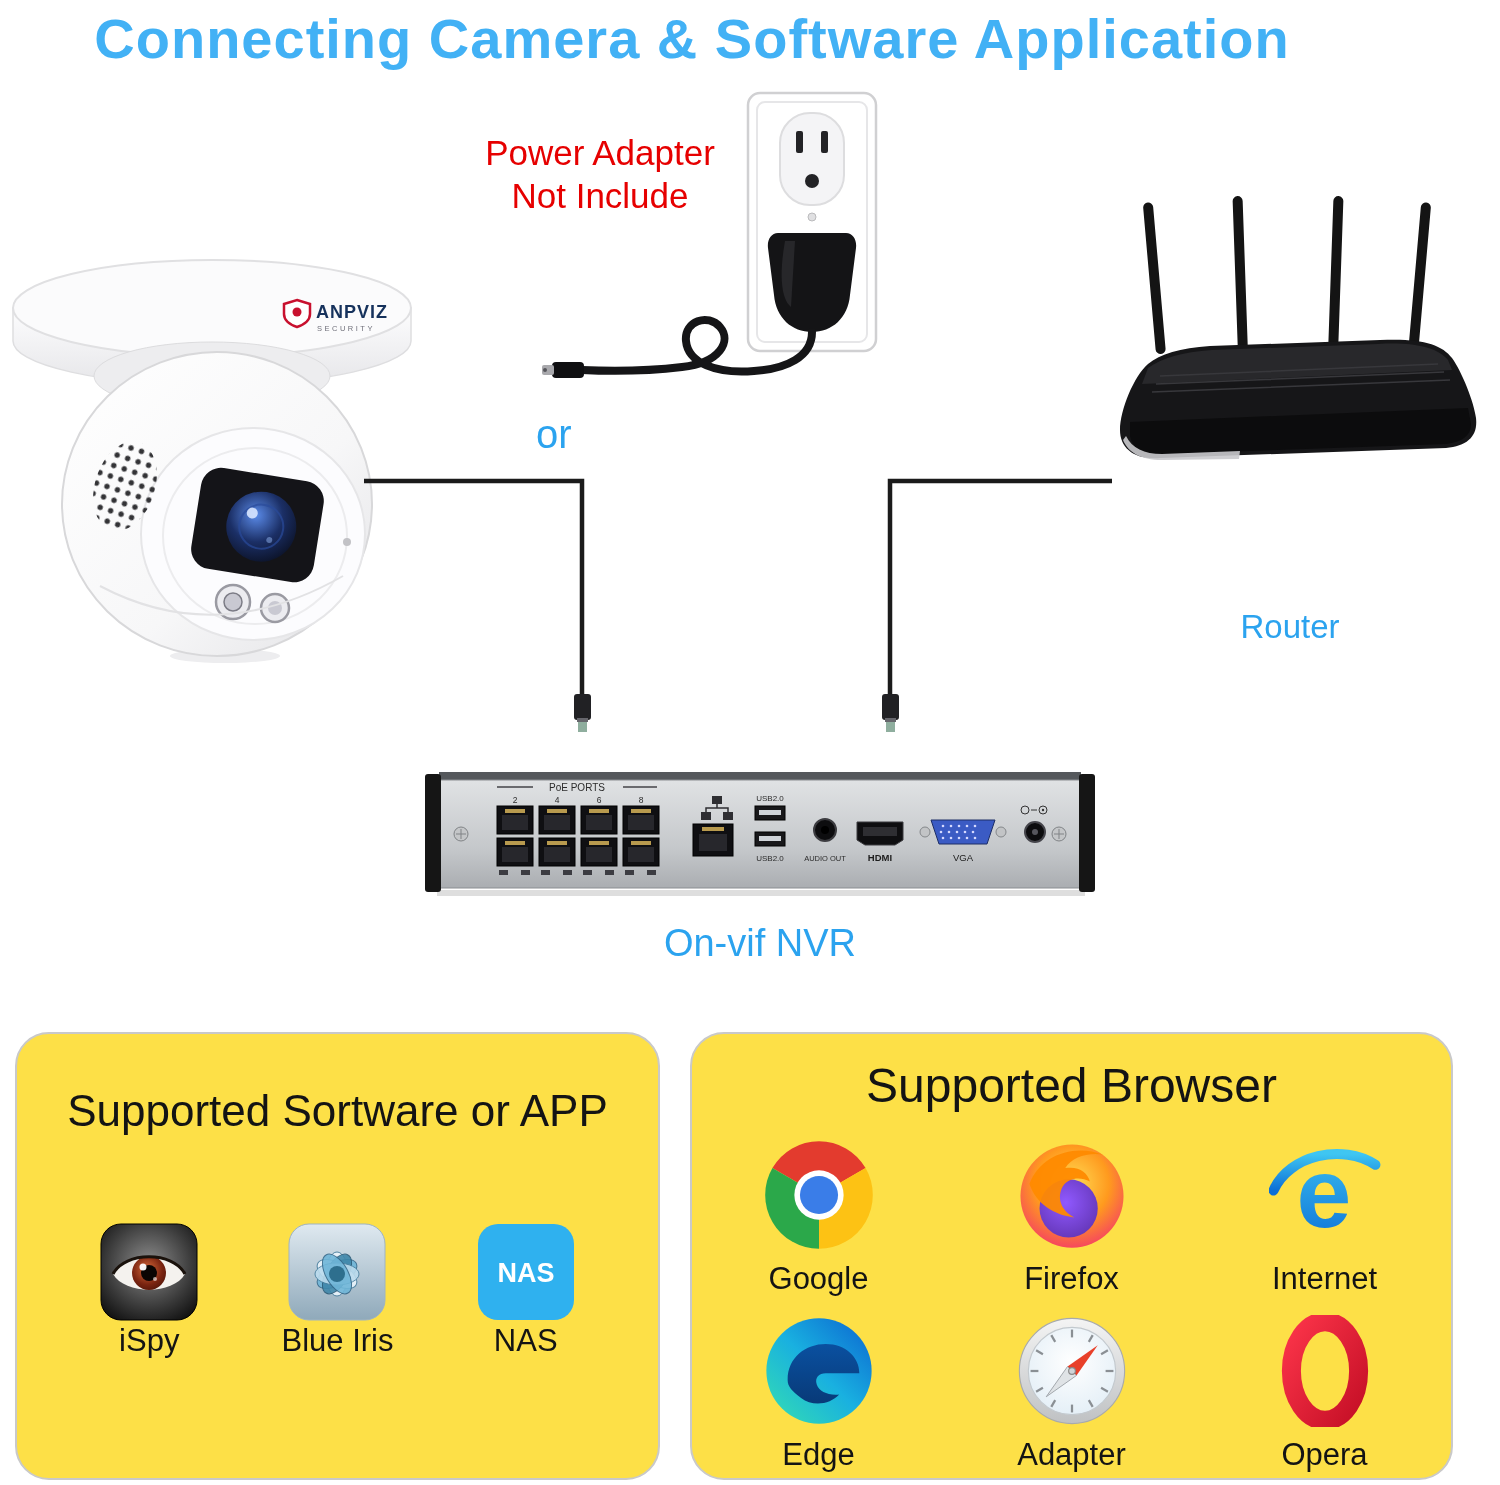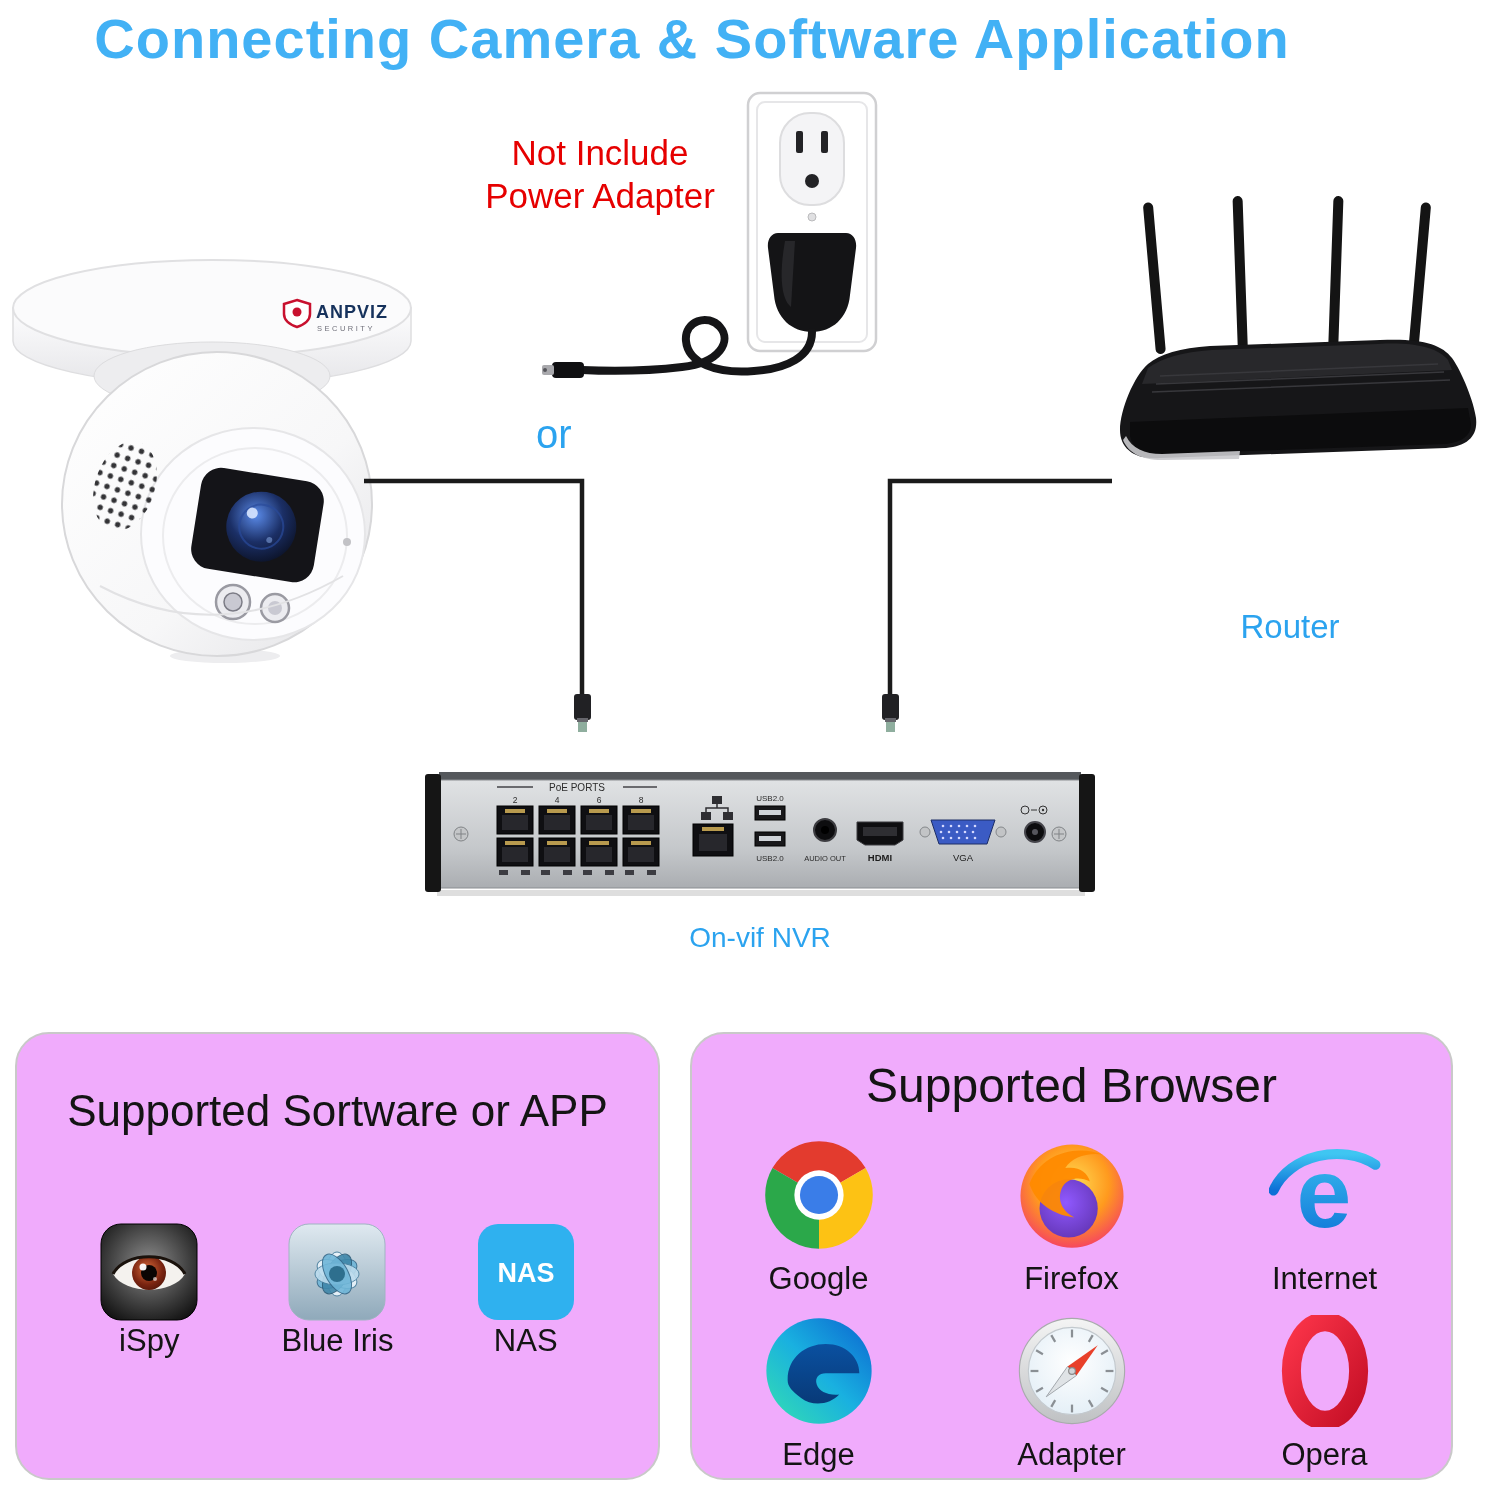--- a/index.html
+++ b/index.html
@@ -4,22 +4,22 @@
 <style>
   html,body{margin:0;padding:0;background:#fff;}
   .canvas{position:relative;width:1500px;height:1485px;background:#fff;overflow:hidden;
           font-family:"Liberation Sans",sans-serif;}
   .abs{position:absolute;}
   .page-title{top:6px;left:0;width:1384px;text-align:center;font-size:56px;font-weight:bold;
               color:#42b1f5;letter-spacing:1px;}
   .note-red{left:430px;top:132px;width:340px;text-align:center;color:#e60000;font-size:35px;line-height:1.22;}
   .or-label{left:536px;top:412px;font-size:40px;color:#2ba3ef;}
   .router-label{left:1090px;top:608px;width:400px;text-align:center;font-size:33px;color:#2ba3ef;}
-  .nvr-label{left:425px;top:922px;width:670px;text-align:center;font-size:28px;color:#2ba3ef;}
-  .panel{border:2px solid #c9c9c9;border-radius:34px;box-sizing:border-box;background:#f0abfc;}
+  .nvr-label{left:425px;top:922px;width:670px;text-align:center;font-size:38px;color:#2ba3ef;}
+  .panel{border:2px solid #c9c9c9;border-radius:34px;box-sizing:border-box;background:#fde047;}
   .sw-panel{left:15px;top:1032px;width:645px;height:448px;}
   .br-panel{left:690px;top:1032px;width:763px;height:448px;}
   .sw-title{margin-top:52px;text-align:center;font-size:44px;color:#141414;}
   .br-title{margin-top:24px;text-align:center;font-size:48px;color:#141414;}
   .sw-row{display:flex;justify-content:space-evenly;margin-top:86px;}
   .sw-item{display:flex;flex-direction:column;align-items:center;gap:1px;}
   .sw-item svg{width:100px;height:100px;}
   .item-label{font-size:31px;color:#141414;}
   .br-grid{display:grid;grid-template-columns:repeat(3,1fr);row-gap:18px;margin-top:26px;}
   .br-item{display:flex;flex-direction:column;align-items:center;gap:10px;}
@@ -27,22 +27,22 @@
   svg text{font-family:"Liberation Sans",sans-serif;}
 </style>
 </head>
 <body>
 
 <div class="canvas">
 
   <div class="abs page-title">Connecting Camera &amp; Software Application</div>
 
   <div class="abs note-red">
+    <span style="display:block">Power Adapter</span>
     <span style="display:block">Not Include</span>
-    <span style="display:block">Power Adapter</span>
   </div>
 
   <svg class="abs" style="left:540px;top:85px" width="345" height="310" viewBox="0 0 345 310">
     <rect x="208" y="8" width="128" height="258" rx="12" fill="#ffffff" stroke="#d0d0d2" stroke-width="2.5"></rect>
     <rect x="217" y="17" width="110" height="240" rx="8" fill="none" stroke="#e6e6e8" stroke-width="2"></rect>
     <rect x="240" y="28" width="64" height="92" rx="30" fill="#f4f4f6" stroke="#dddddf" stroke-width="2"></rect>
     <rect x="256" y="46" width="7" height="22" rx="2" fill="#232326"></rect>
     <rect x="281" y="46" width="7" height="22" rx="2" fill="#232326"></rect>
     <circle cx="272" cy="96" r="7" fill="#232326"></circle>
     <circle cx="272" cy="132" r="4" fill="#e0e0e2" stroke="#bbbbbd"></circle>

